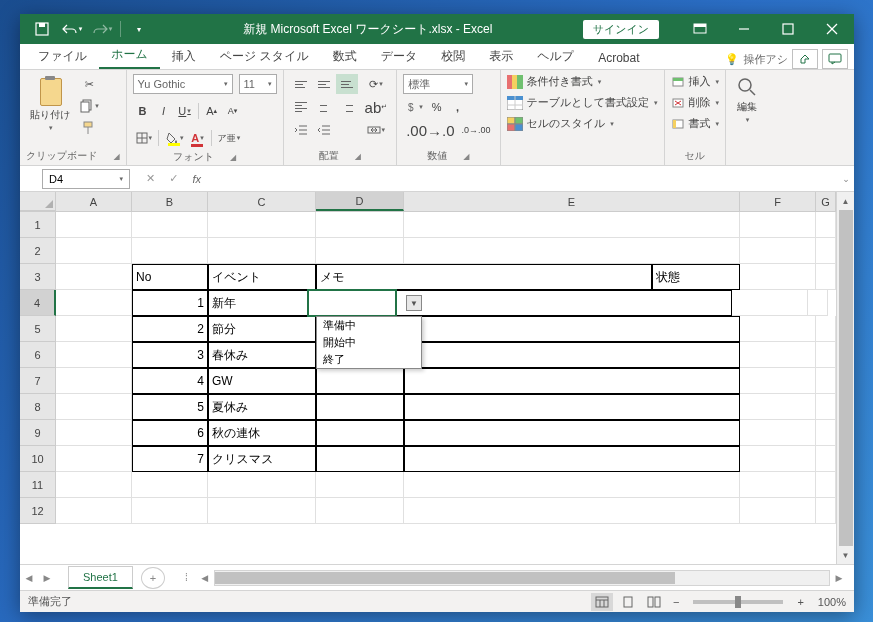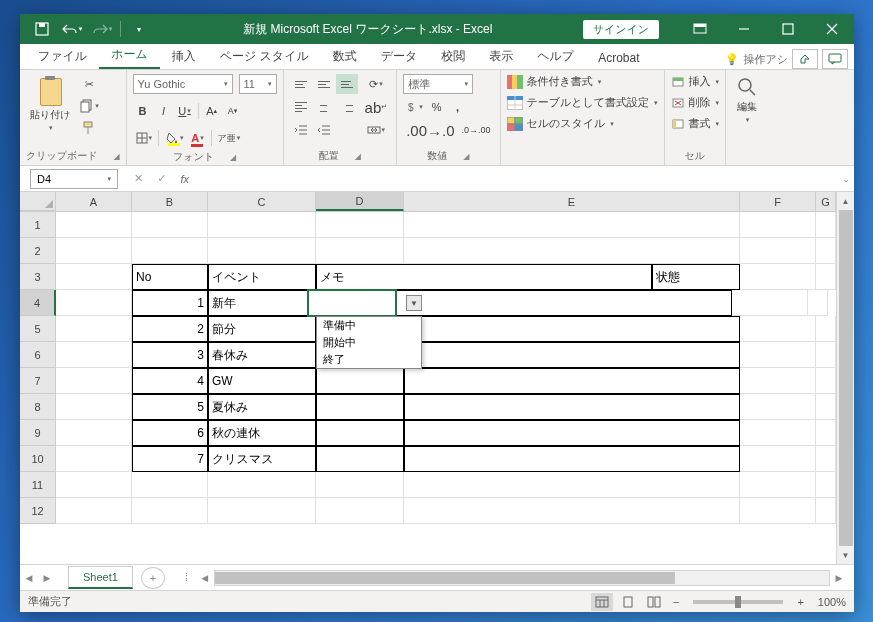--- a/index.html
+++ b/index.html
@@ -37,21 +37,21 @@
 .caret { font-size: 7px; color: #666; margin-left: 1px; }
 .align-grid { display: grid; grid-template-columns: repeat(3, 22px); gap: 1px; }
 .abtn { width: 22px; height: 20px; display: flex; align-items: center; justify-content: center; }
 .lines { display: flex; flex-direction: column; gap: 2px; }
 .line { height: 1px; background: #666; }
 .num-combo { width: 70px; height: 20px; border: 1px solid #ababab; background: #fff; font-size: 11px; padding: 0 4px; display: flex; align-items: center; justify-content: space-between; }
 .style-row { display: flex; align-items: center; gap: 4px; font-size: 11px; color: #444; margin-bottom: 2px; }
 .style-icon { width: 16px; height: 14px; }
 .cell-row { display: flex; align-items: center; gap: 4px; font-size: 11px; color: #444; margin-bottom: 2px; }
 .namebox-row { height: 26px; background: #fff; border-bottom: 1px solid #d4d4d4; display: flex; align-items: center; }
-.namebox { width: 88px; height: 20px; border: 1px solid #ababab; margin-left: 10px; padding: 0 6px; font-size: 11px; display: flex; align-items: center; justify-content: space-between; }
+.namebox { width: 88px; height: 20px; border: 1px solid #ababab; margin-left: 22px; padding: 0 6px; font-size: 11px; display: flex; align-items: center; justify-content: space-between; }
 .fx-btns { display: flex; gap: 2px; margin-left: 10px; color: #999; font-size: 11px; }
 .fx-label { font-style: italic; font-size: 11px; color: #666; margin-left: 8px; }
 .formula-input { flex: 1; height: 20px; border: none; margin: 0 6px; font-size: 11px; }
 .expand-fb { width: 16px; color: #888; font-size: 9px; text-align: center; }
 .sheet-area { flex: 1; display: flex; overflow: hidden; background: #fff; }
 .grid-wrap { flex: 1; display: flex; flex-direction: column; overflow: hidden; position: relative; }
 .col-headers { height: 20px; display: flex; background: #e6e6e6; border-bottom: 1px solid #ccc; }
 .corner { width: 36px; background: #e6e6e6; border-right: 1px solid #ccc; border-bottom: 1px solid #ccc; position: relative; }
 .corner::after { content: ""; position: absolute; right: 2px; bottom: 2px; width: 0; height: 0; border-left: 8px solid transparent; border-bottom: 8px solid #b0b0b0; }
 .ch { border-right: 1px solid #ccc; display: flex; align-items: center; justify-content: center; font-size: 11px; color: #444; background: #e6e6e6; }

